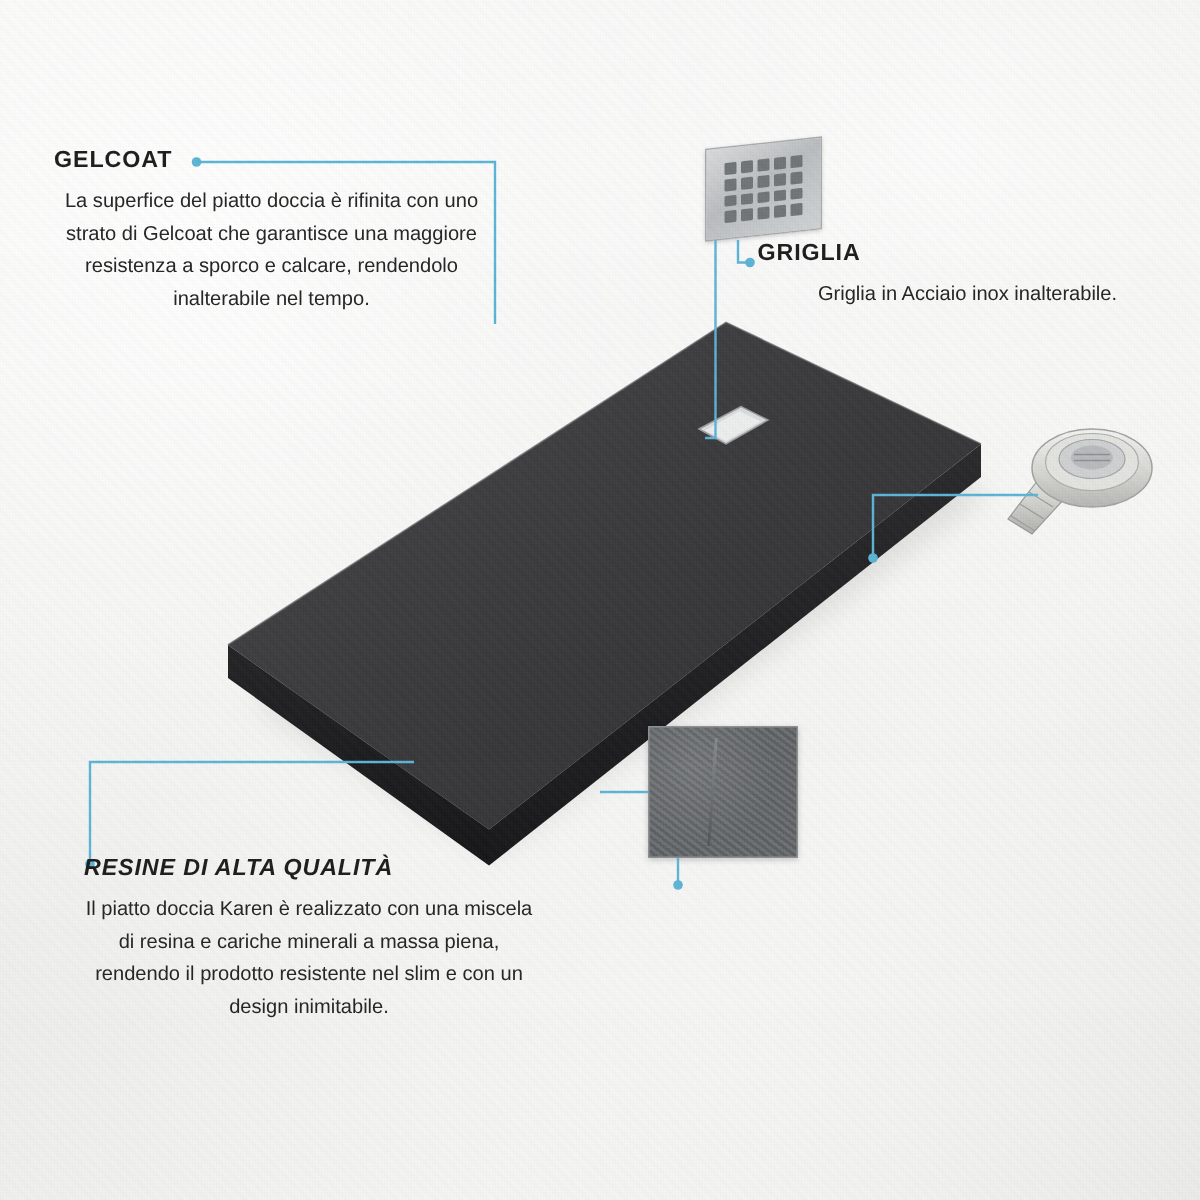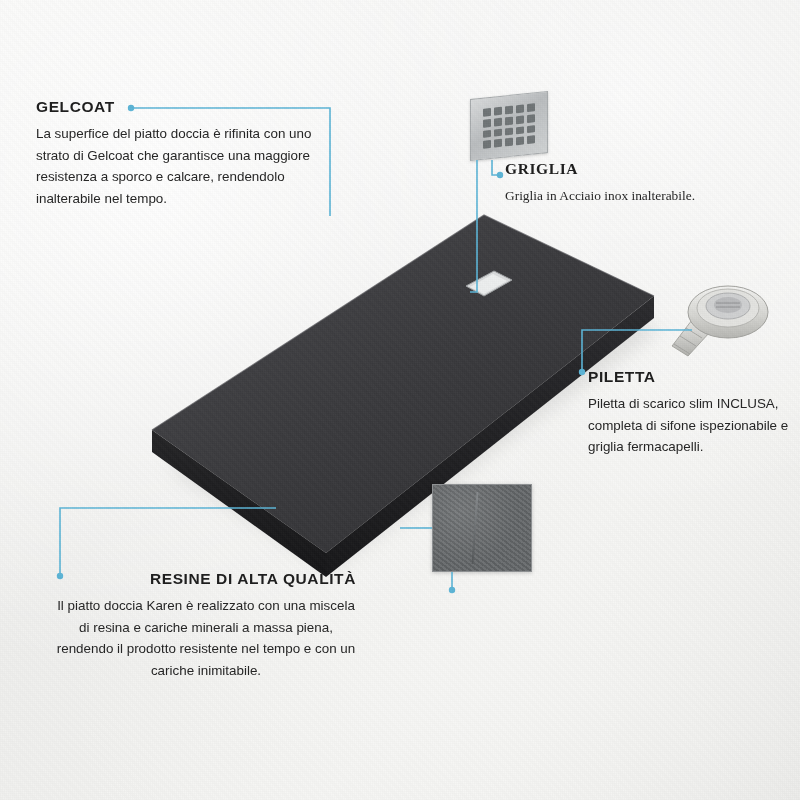--- a/index.html
+++ b/index.html
@@ -38,26 +38,27 @@
     font-size: 15.5px;
     letter-spacing: 0.6px;
     font-weight: bold;
     color: #1c1c1c;
     margin-bottom: 7px;
   }
   .callout p {
     font-size: 13.4px;
     line-height: 1.62;
     color: #242424;
+    text-align: center;
   }
   .c-gelcoat { left: 36px; top: 98px; width: 290px; }
-  .c-griglia { left: 505px; top: 160px; width: 280px; font-family: Liberation Serif, serif; }
+  .c-griglia { left: 505px; top: 160px; width: 280px; }
   .c-piletta  { left: 588px; top: 368px; width: 205px; }
   .c-resine   { left: 56px;  top: 570px; width: 300px; text-align: center; }
-  .c-resine h3 { text-align: right; }
+  .c-resine h3 { text-align: left; font-style: italic; }
   .c-effetto  { left: 455px; top: 582px; width: 250px; }
 
   
   #leaders { position: absolute; inset: 0; }
 
   
   .inset { position: absolute; }
   .inset-grate {
     left: 470px; top: 95px; width: 78px; height: 62px;
     background: linear-gradient(150deg, #d8dadb 0%, #b9bcbe 45%, #cfd2d3 100%);
@@ -225,27 +226,23 @@
   <div class="callout c-gelcoat">
     <h3>GELCOAT</h3>
     <p>La superfice del piatto doccia è rifinita con uno strato di Gelcoat che garantisce una maggiore resistenza a sporco e calcare, rendendolo inalterabile nel tempo.</p>
   </div>
 
   <div class="callout c-griglia">
     <h3>GRIGLIA</h3>
     <p>Griglia in Acciaio inox inalterabile.</p>
   </div>
 
-  <div class="callout c-piletta">
-    <h3>PILETTA</h3>
-    <p>Piletta di scarico slim INCLUSA, completa di sifone ispezionabile e griglia fermacapelli.</p>
-  </div>
 
   <div class="callout c-resine">
     <h3>RESINE DI ALTA QUALITÀ</h3>
-    <p>Il piatto doccia Karen è realizzato con una miscela di resina e cariche minerali a massa piena, rendendo il prodotto resistente nel tempo e con un cariche inimitabile.</p>
+    <p>Il piatto doccia Karen è realizzato con una miscela di resina e cariche minerali a massa piena, rendendo il prodotto resistente nel slim e con un design inimitabile.</p>
   </div>
 
   <div class="callout c-effetto">
   </div>
 
   <div id="grain"></div>
 </div>
 
 </body></html>

